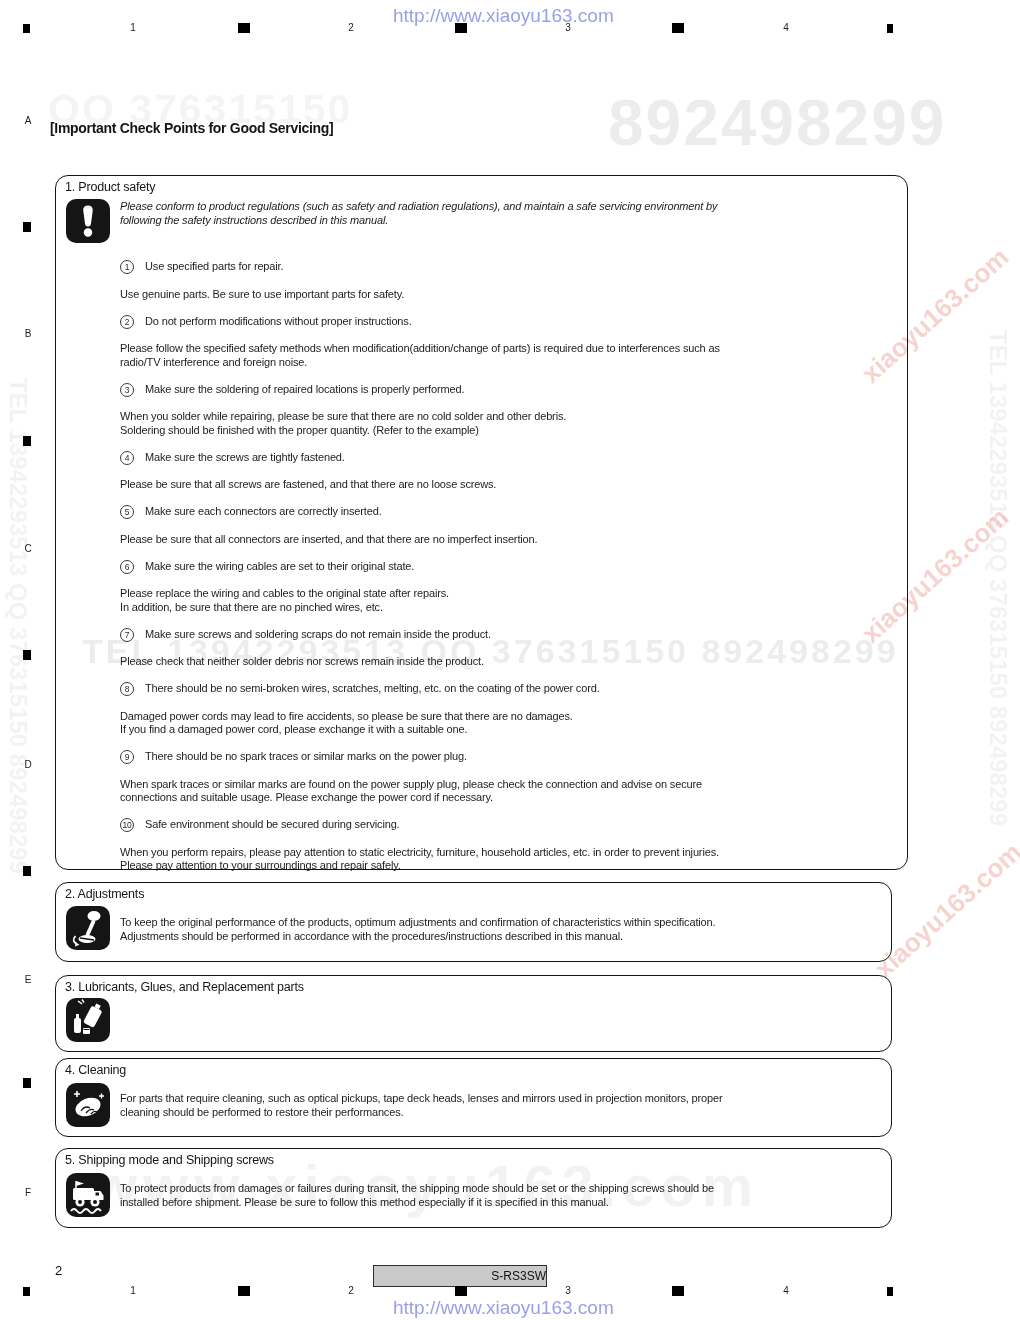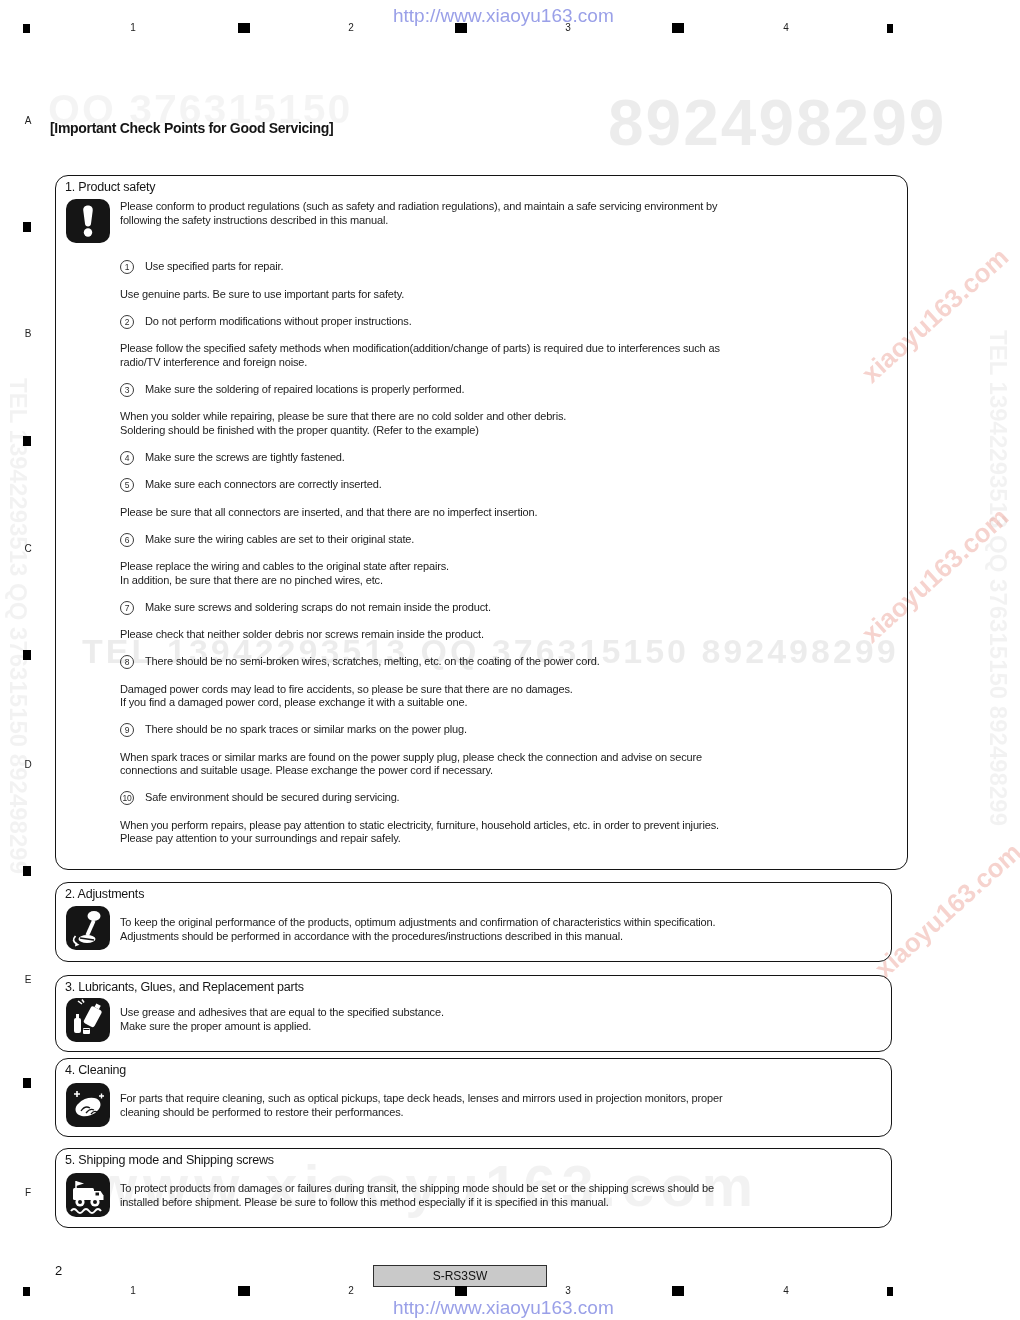--- a/index.html
+++ b/index.html
@@ -23,30 +23,30 @@
   .side-letter{position:absolute;left:21px;width:14px;text-align:center;font-size:10px;color:#222;}
   
   .doc-title{position:absolute;left:50px;top:120px;font-size:14px;font-weight:bold;letter-spacing:-0.3px;color:#151515;}
   .doc-sub{position:absolute;left:50px;top:141px;font-size:10.8px;line-height:12.5px;letter-spacing:-0.15px;white-space:pre-line;color:#1d1d1d;}
   
   .rbox{position:absolute;left:55px;width:835px;border:1.6px solid #141414;border-radius:13px;background:transparent;}
   .box-title{position:absolute;left:9px;top:4px;font-size:12.5px;letter-spacing:-0.2px;color:#151515;}
   .box-icon{position:absolute;left:10px;width:44px;height:44px;}
   .txt{font-size:11px;line-height:13.5px;letter-spacing:-0.15px;color:#1d1d1d;}
   .flow{position:absolute;left:64px;top:24px;width:775px;}
-  .intro{white-space:pre-line;margin:0 0 33px 0;}
+  .intro{white-space:pre-line;margin:0 0 33px 0;font-style:italic;}
   .item-head{display:flex;align-items:flex-start;margin:0 0 13.5px 0;}
   .item-body{white-space:pre-line;margin:0 0 13.5px 0;}
   .cnum{flex:0 0 auto;width:12px;height:12px;border:1px solid #3a3a3a;border-radius:50%;
         font-size:8.5px;line-height:12px;text-align:center;margin-right:11px;margin-top:0px;color:#2c2c2c;}
   .small-text{position:absolute;left:64px;top:33px;width:760px;white-space:pre-line;}
   
   .page-num{position:absolute;left:55px;top:1263px;font-size:13px;color:#111;}
   .model-box{position:absolute;left:373px;top:1265px;width:172px;height:20px;background:#c9c9c9;
-             border:1px solid #2f2f2f;text-align:center;font-size:12px;line-height:20px;color:#111;}
+             border:1px solid #2f2f2f;text-align:right;font-size:12px;line-height:20px;color:#111;}
 </style>
 </head>
 <body>
 
 <div class="page">
 
   <div class="wm wm-big-left">QQ 376315150</div>
   <div class="wm wm-big-right">892498299</div>
   <div class="wm wm-mid">TEL 13942293513  QQ  376315150  892498299</div>
   <div class="wm wm-bottom-big">www.xiaoyu163.com</div>
@@ -111,20 +111,21 @@
             <span class="cnum">3</span>
             <span>Make sure the soldering of repaired locations is properly performed.</span>
           </div>
           <div class="item-body">When you solder while repairing, please be sure that there are no cold solder and other debris.
 Soldering should be finished with the proper quantity. (Refer to the example)</div>
 
           <div class="item-head">
             <span class="cnum">4</span>
             <span>Make sure the screws are tightly fastened.</span>
           </div>
+          <div class="item-body">Please be sure that all screws are fastened, and that there are no loose screws.</div>
 
           <div class="item-head">
             <span class="cnum">5</span>
             <span>Make sure each connectors are correctly inserted.</span>
           </div>
           <div class="item-body">Please be sure that all connectors are inserted, and that there are no imperfect insertion.</div>
 
           <div class="item-head">
             <span class="cnum">6</span>
             <span>Make sure the wiring cables are set to their original state.</span>
@@ -185,22 +186,20 @@
         <rect x="20.5" y="9" width="12" height="19" rx="2.5" fill="#fff"></rect>
         <rect x="23.5" y="5" width="5" height="4" fill="#fff"></rect>
       </g>
       <line x1="16" y1="6" x2="12" y2="3" stroke="#fff" stroke-width="1.5"></line>
       <line x1="18" y1="4.5" x2="16" y2="1.5" stroke="#fff" stroke-width="1.5"></line>
       <rect x="8" y="20" width="7" height="15" rx="2" fill="#fff"></rect>
       <rect x="10" y="16" width="3" height="4" fill="#fff"></rect>
       <rect x="17" y="30" width="7" height="6" rx="1" fill="#fff"></rect>
       <line x1="17.5" y1="31.5" x2="23.5" y2="31.5" stroke="#151515" stroke-width="1"></line>
     </svg>
-    <div class="small-text txt" style="top:30px;">Use grease and adhesives that are equal to the specified substance.
-Make sure the proper amount is applied.</div>
   </div>
 
   <div class="rbox" style="top:1058px;height:77px;">
     <div class="box-title">4. Cleaning</div>
     <svg class="box-icon" style="top:24px;" viewBox="0 0 44 44">
       <rect width="44" height="44" rx="10" fill="#151515"></rect>
       <ellipse cx="22" cy="24" rx="13" ry="8.5" fill="#fff" transform="rotate(-22 22 24)"></ellipse>
       <path d="M15 28 q4 -6 9 -3 M20 30 q4 -5 8 -3 M25 31 q3 -4 6 -2" fill="none" stroke="#151515" stroke-width="1.3"></path>
       <path d="M8 11 h6 M11 8 v6" stroke="#fff" stroke-width="1.6"></path>
       <path d="M33 13 h5 M35.5 10.5 v5" stroke="#fff" stroke-width="1.4"></path>

